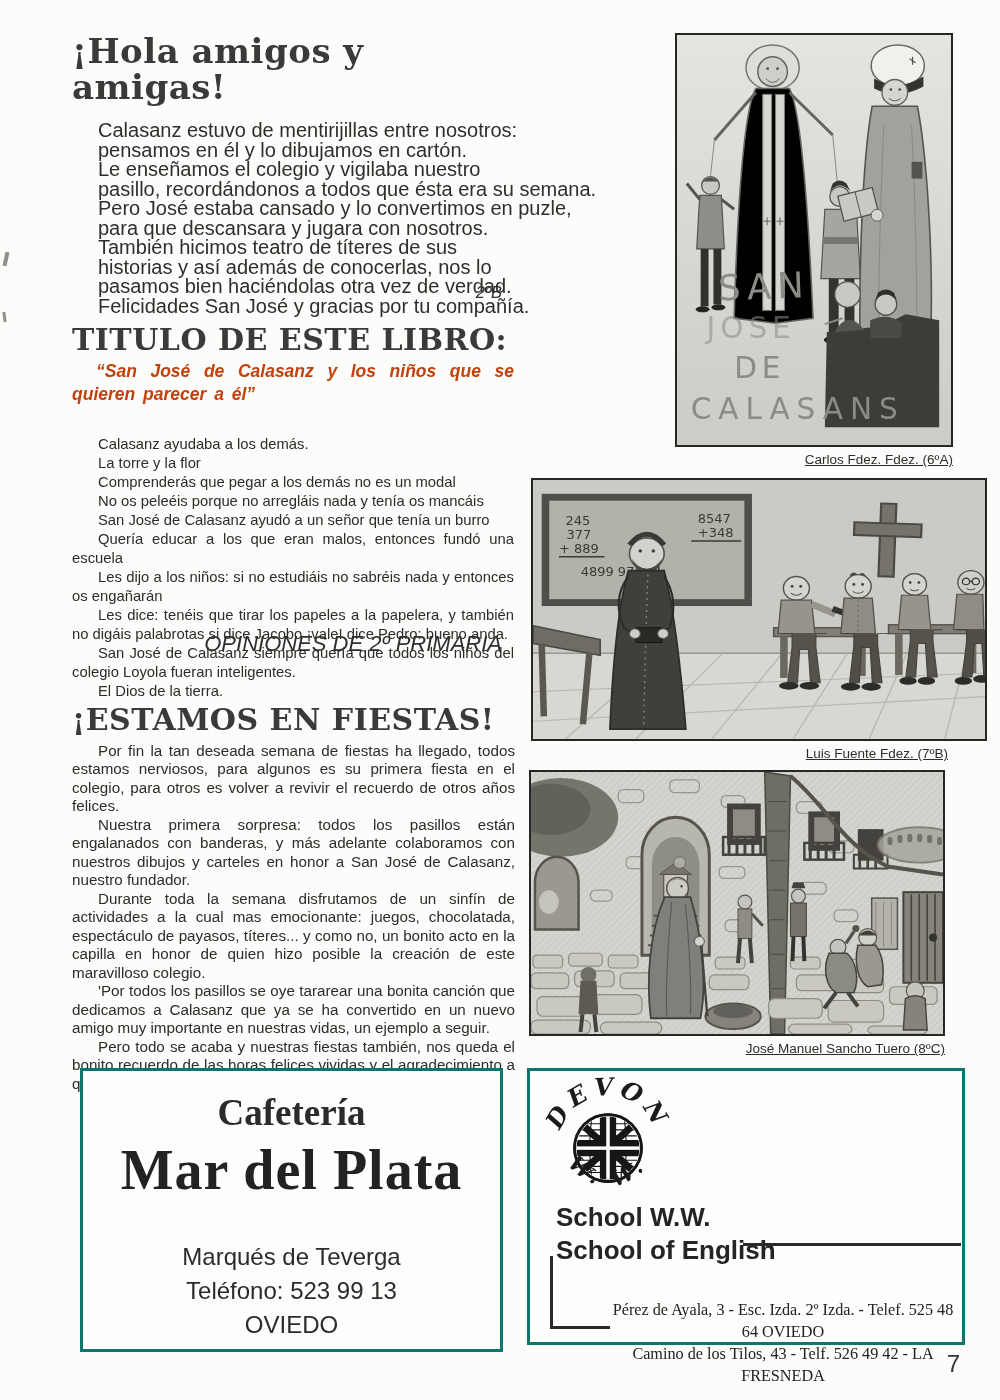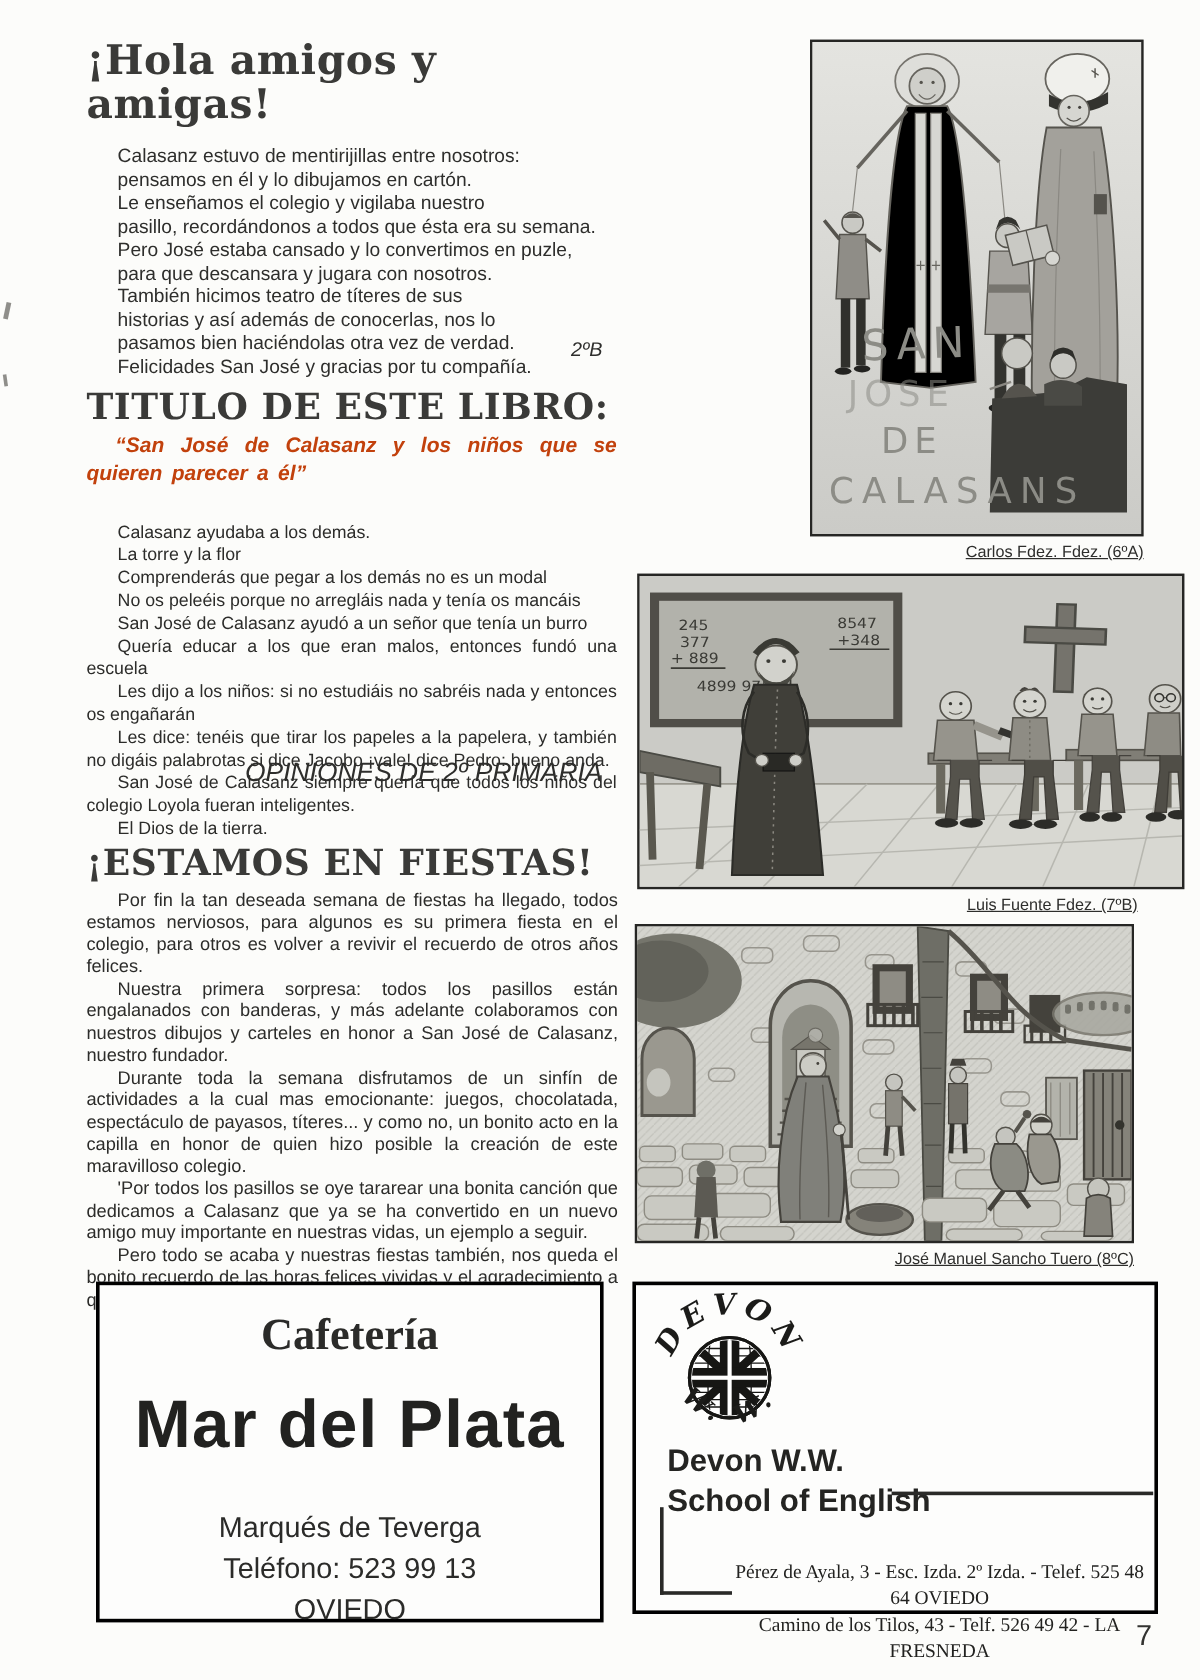--- a/index.html
+++ b/index.html
@@ -8,21 +8,21 @@
     background:#fcfcfa;color:#2c2c2a;overflow:hidden;
     font-family:"Liberation Sans",sans-serif;
   }
   
   .headline{
     font-family:"DejaVu Serif",serif;font-weight:bold;color:#3a3a38;
     letter-spacing:.5px;margin:0;line-height:1.05;
   }
   #article1{position:absolute;left:72px;top:34px;width:448px;}
   #article1 .headline{font-size:34px;}
-  .poem{margin:16px 0 0 26px;font-size:16px;line-height:19.5px;color:#2e2e2c;}
+  .poem{margin:16px 0 0 26px;font-size:20px;line-height:19.5px;color:#2e2e2c;}
   .poem div{white-space:nowrap;}
   .byline{position:absolute;font-style:italic;font-size:16.5px;text-align:right;color:#2e2e2c;}
   #byline1{left:72px;top:283px;width:430px;}
   #article2{position:absolute;left:72px;top:324px;width:442px;}
   #article2 .headline{font-size:30px;}
   .subtitle{
     margin:4px 0 0 0;font-size:17.5px;line-height:23px;font-weight:bold;font-style:italic;
     text-indent:24px;text-align:justify;color:#c2410c;word-spacing:3px;
   }
   .opinions{margin-top:29px;}
@@ -37,24 +37,24 @@
   .drawing{position:absolute;border:2px solid #262624;background:#d8d8d4;box-sizing:border-box;}
   .drawing svg{display:block;width:100%;height:100%;}
   .caption{position:absolute;font-size:13.5px;color:#2e2e2c;text-align:right;text-decoration:underline;}
   #drawing1{left:675px;top:33px;width:278px;height:414px;}
   #caption1{left:675px;top:452px;width:278px;}
   #drawing2{left:531px;top:478px;width:456px;height:263px;}
   #caption2{left:531px;top:746px;width:417px;}
   #drawing3{left:529px;top:770px;width:416px;height:266px;}
   #caption3{left:529px;top:1041px;width:416px;}
   
-  .ad{position:absolute;border:3px solid #000000;background:#fdfdfc;box-sizing:border-box;}
+  .ad{position:absolute;border:3px solid #0f766e;background:#fdfdfc;box-sizing:border-box;}
   #ad-cafeteria{left:80px;top:1068px;width:423px;height:284px;text-align:center;}
   .caf-line1{font-family:"Liberation Serif",serif;font-weight:bold;font-size:37px;margin-top:20px;color:#2b2b29;}
-  .caf-line2{font-family:Liberation Sans, sans-serif;font-weight:bold;font-size:56px;margin-top:20px;letter-spacing:1px;color:#222220;}
+  .caf-line2{font-family:Liberation Serif, serif;font-weight:bold;font-size:56px;margin-top:4px;letter-spacing:1px;color:#222220;}
   .caf-info{margin-top:38px;font-size:24px;line-height:34px;color:#2b2b29;}
   #ad-devon{left:527px;top:1068px;width:438px;height:277px;}
   .devon-logo{position:absolute;left:14px;top:4px;width:128px;height:132px;}
   .devon-name{position:absolute;left:26px;top:130px;font-weight:bold;font-size:26px;line-height:33px;color:#242422;}
   .devon-rule{position:absolute;left:213px;top:172px;width:218px;height:3px;background:#2a2a28;}
   .devon-lrule-v{position:absolute;left:20px;top:185px;width:3px;height:73px;background:#2a2a28;}
   .devon-lrule-h{position:absolute;left:20px;top:255px;width:60px;height:3px;background:#2a2a28;}
   .devon-addr{
     position:absolute;left:78px;top:228px;width:350px;text-align:center;
     font-family:"Liberation Serif",serif;font-size:16.2px;line-height:22px;color:#222220;
@@ -499,21 +499,21 @@
         <rect x="27" y="64" width="66" height="16" fill="#161614"></rect>
         <rect x="58.3" y="39" width="3.4" height="66" fill="#ffffff"></rect>
         <rect x="27" y="70.3" width="66" height="3.4" fill="#ffffff"></rect>
       </g>
       <circle cx="60" cy="72" r="33" fill="none" stroke="#161614" stroke-width="2.6"></circle>
       <text font-family="DejaVu Serif,serif" font-weight="bold" font-style="italic" font-size="21" fill="#1b1b19" letter-spacing="6">
         <textPath href="#arcBot" startOffset="50%" text-anchor="middle">W. W.</textPath>
       </text>
     </svg>
     <div class="devon-name">
-      <div>Devon W.W.</div>
+      <div>School W.W.</div>
       <div>School of English</div>
     </div>
     <div class="devon-rule"></div>
     <div class="devon-lrule-v"></div>
     <div class="devon-lrule-h"></div>
     <div class="devon-addr">
       <div>Pérez de Ayala, 3 - Esc. Izda. 2º Izda. - Telef. 525 48 64 OVIEDO</div>
       <div>Camino de los Tilos, 43 - Telf. 526 49 42 - LA FRESNEDA</div>
     </div>
   </div>

